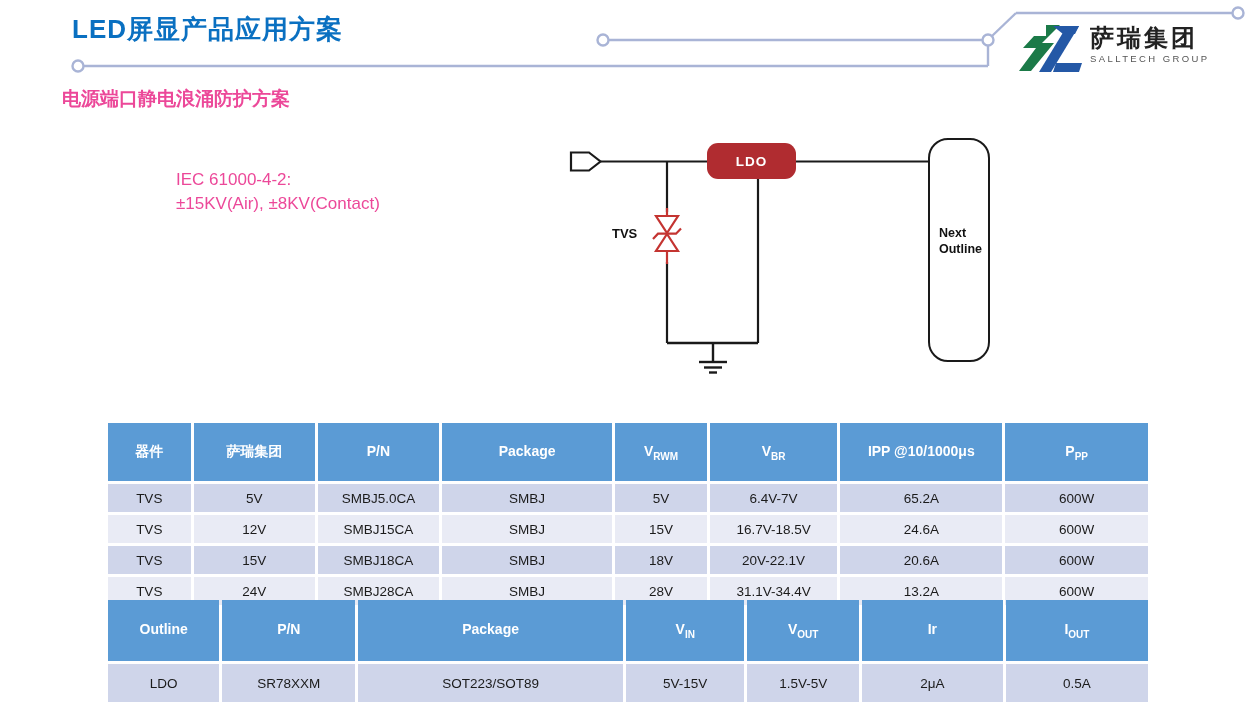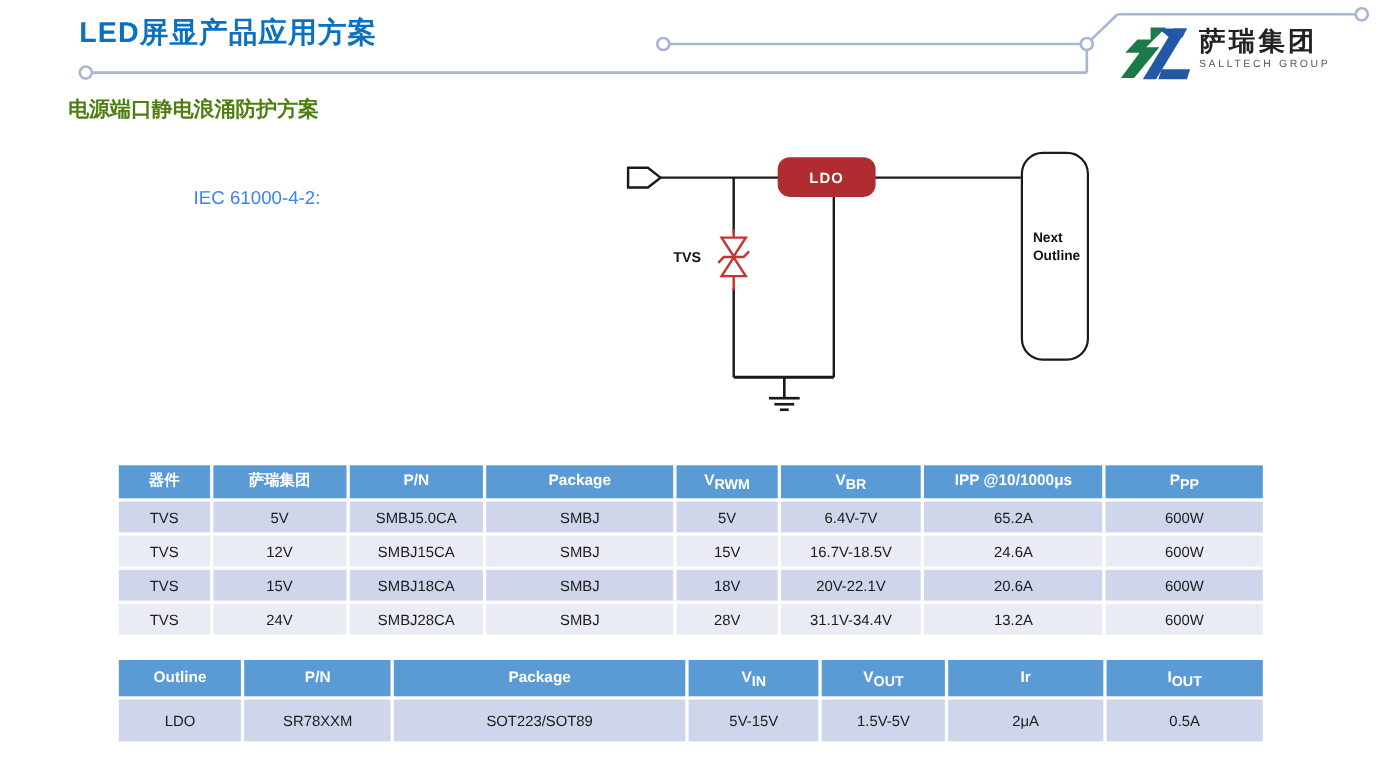--- a/index.html
+++ b/index.html
@@ -9,71 +9,71 @@
   }
   
   .decor { position:absolute; left:0; top:0; }
 
   .title {
     position:absolute; left:72px; top:12px;
     font-size:26px; font-weight:bold; color:#0A70C1; letter-spacing:1px;
   }
   .subtitle {
     position:absolute; left:62px; top:86px;
-    font-size:19px; font-weight:bold; color:#4d7c0f;
+    font-size:19px; font-weight:bold; color:#ec4899;
   }
   .logo { position:absolute; left:1016px; top:20px; display:flex; align-items:flex-start; }
   .logo-text { margin-left:8px; }
   .logo-cn { font-size:24px; font-weight:bold; color:#222; letter-spacing:3px; line-height:28px; margin-top:4px; }
   .logo-en { font-size:9.5px; color:#555; letter-spacing:2.4px; margin-top:1px; }
 
   .specs {
     position:absolute; left:176px; top:168px;
-    font-size:17px; color:#3b82f6; line-height:24px;
+    font-size:17px; color:#ec4899; line-height:24px;
   }
   .specs p { margin:0 0 24px 0; white-space:pre; }
 
   .circuit-svg { position:absolute; left:550px; top:120px; }
 
   .ldo-box {
     position:absolute; left:707px; top:143px; width:89px; height:36px;
     background:#B02C30; border-radius:11px; display:flex; align-items:center; justify-content:center;
     color:#fff; font-weight:bold; font-size:13.5px; letter-spacing:1px;
   }
   .tvs-label {
     position:absolute; left:612px; top:226px;
     font-weight:bold; font-size:13px; color:#111;
   }
   .next-circuit {
-    position:absolute; left:928px; top:138px; width:62px; height:190px;
+    position:absolute; left:928px; top:138px; width:62px; height:224px;
     border:2.2px solid #1a1a1a; border-radius:20px; box-sizing:border-box;
     display:flex; flex-direction:column; justify-content:center;
     padding:0 2px 18px 9px; font-weight:bold; font-size:12.5px; line-height:16px; color:#111;
   }
 
   table.tbl {
     position:absolute; left:105px; border-collapse:separate; border-spacing:3px;
     table-layout:fixed; width:1046px;
   }
   .tbl1 { top:420px; }
   .tbl2 { top:597px; }
   .tbl th {
     background:#5B9BD5; color:#fff; font-weight:bold; font-size:14px;
-    text-align:center; vertical-align:middle; padding:0;
+    text-align:center; vertical-align:middle; padding:14px;
   }
   .tbl1 th { height:30px; }
   .tbl2 th { height:33px; }
   .tbl td {
     font-size:13.5px; color:#1b1b1b; text-align:center; vertical-align:middle; padding:0;
   }
   .tbl1 td { height:28px; }
   .tbl2 td { height:38px; background:#CFD5EA; }
   .tbl1 tr.dark td { background:#CFD5EA; }
   .tbl1 tr.light td { background:#E9EBF5; }
-  .tbl sub { font-size:13px; font-weight:bold; }
+  .tbl sub { font-size:10px; font-weight:bold; }
 </style>
 </head>
 <body>
 
 <div class="slide">
 
   <svg class="decor" width="1255" height="100" viewBox="0 0 1255 100">
     <g fill="none" stroke="#A9B4D6" stroke-width="2.4">
       <line x1="84" y1="66" x2="988" y2="66"></line>
       <line x1="988" y1="66" x2="988" y2="45"></line>
@@ -99,20 +99,21 @@
     <div class="logo-text">
       <div class="logo-cn">萨瑞集团</div>
       <div class="logo-en">SALLTECH GROUP</div>
     </div>
   </div>
 
   <div class="subtitle">电源端口静电浪涌防护方案</div>
 
   <div class="specs">
     <p style="margin-bottom:0">IEC 61000-4-2:</p>
+    <p>±15KV(Air), ±8KV(Contact)</p>
   </div>
 
   <svg class="circuit-svg" width="460" height="270" viewBox="550 120 460 270">
     <g fill="none" stroke="#1a1a1a" stroke-width="2.2">
 
       <polygon points="571,152.5 589,152.5 600.5,161.5 589,170.5 571,170.5" fill="#fff"></polygon>
 
       <line x1="600.5" y1="161.5" x2="928" y2="161.5"></line>
 
       <line x1="667" y1="161.5" x2="667" y2="212"></line>

